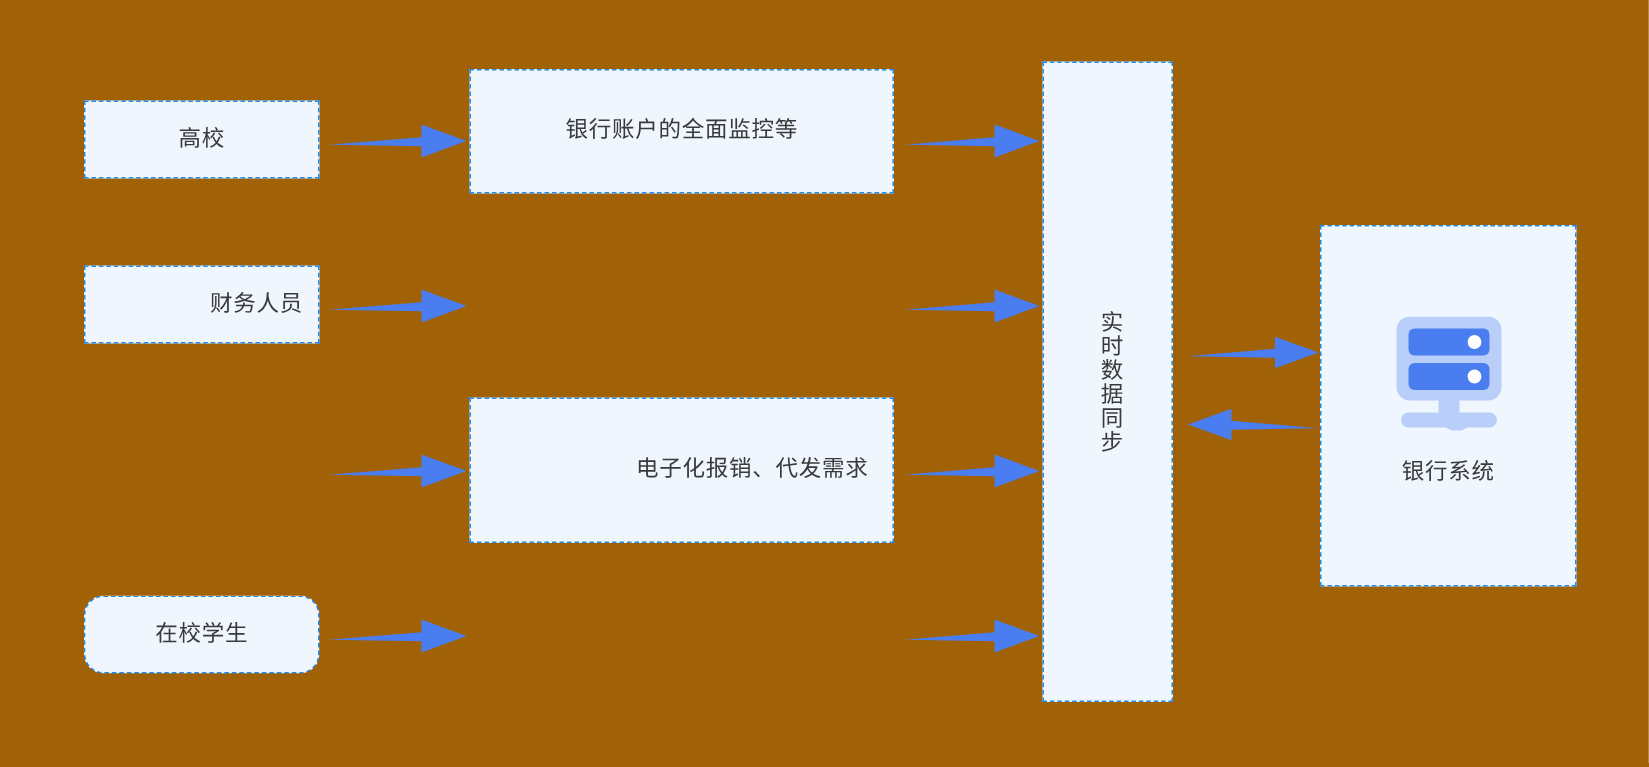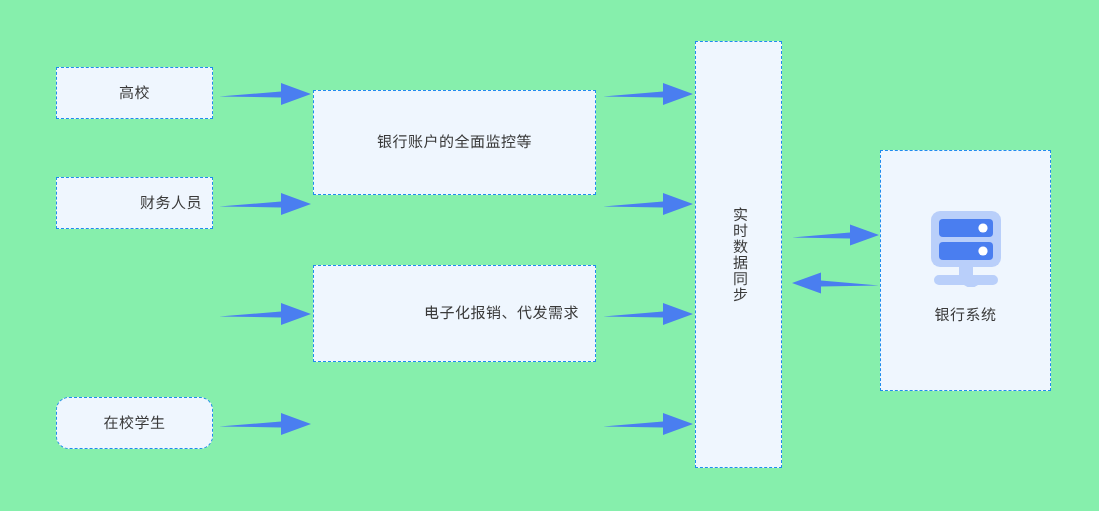--- a/index.html
+++ b/index.html
@@ -11,21 +11,21 @@
     width: 1099px;
     height: 511px;
     background: #ffffff;
     font-family: "Liberation Sans", "DejaVu Sans", sans-serif;
     overflow: hidden;
   }
   #diagram {
     position: relative;
     width: 1099px;
     height: 511px;
-    background: #86efac;
+    background: #a16207;
   }
 
   
   .node {
     position: absolute;
     box-sizing: border-box;
     background: #eff6fe;
     border: 1px dashed #1f8ced;
     display: flex;
     align-items: center;
@@ -53,21 +53,21 @@
   .actor-1 { top: 177px; justify-content: flex-end; }
   .actor-2 { top: 287px; }
   .actor-3 { top: 397px; border-radius: 13px; }
 
   
   .service {
     left: 313px;
     width: 283px;
   }
   .service .label { padding: 0 16px; }
-  .service-0 { top: 46px;  height: 105px; margin-top: 44px; }
+  .service-0 { top: 46px;  height: 83px; }
   .service-1 { top: 158px; height: 92px; }
   .service-2 { top: 265px; height: 97px; justify-content: flex-end; }
   .service-3 { top: 375px; height: 93px; }
 
   
   .sync {
     left: 695px;
     top: 41px;
     width: 87px;
     height: 427px;

